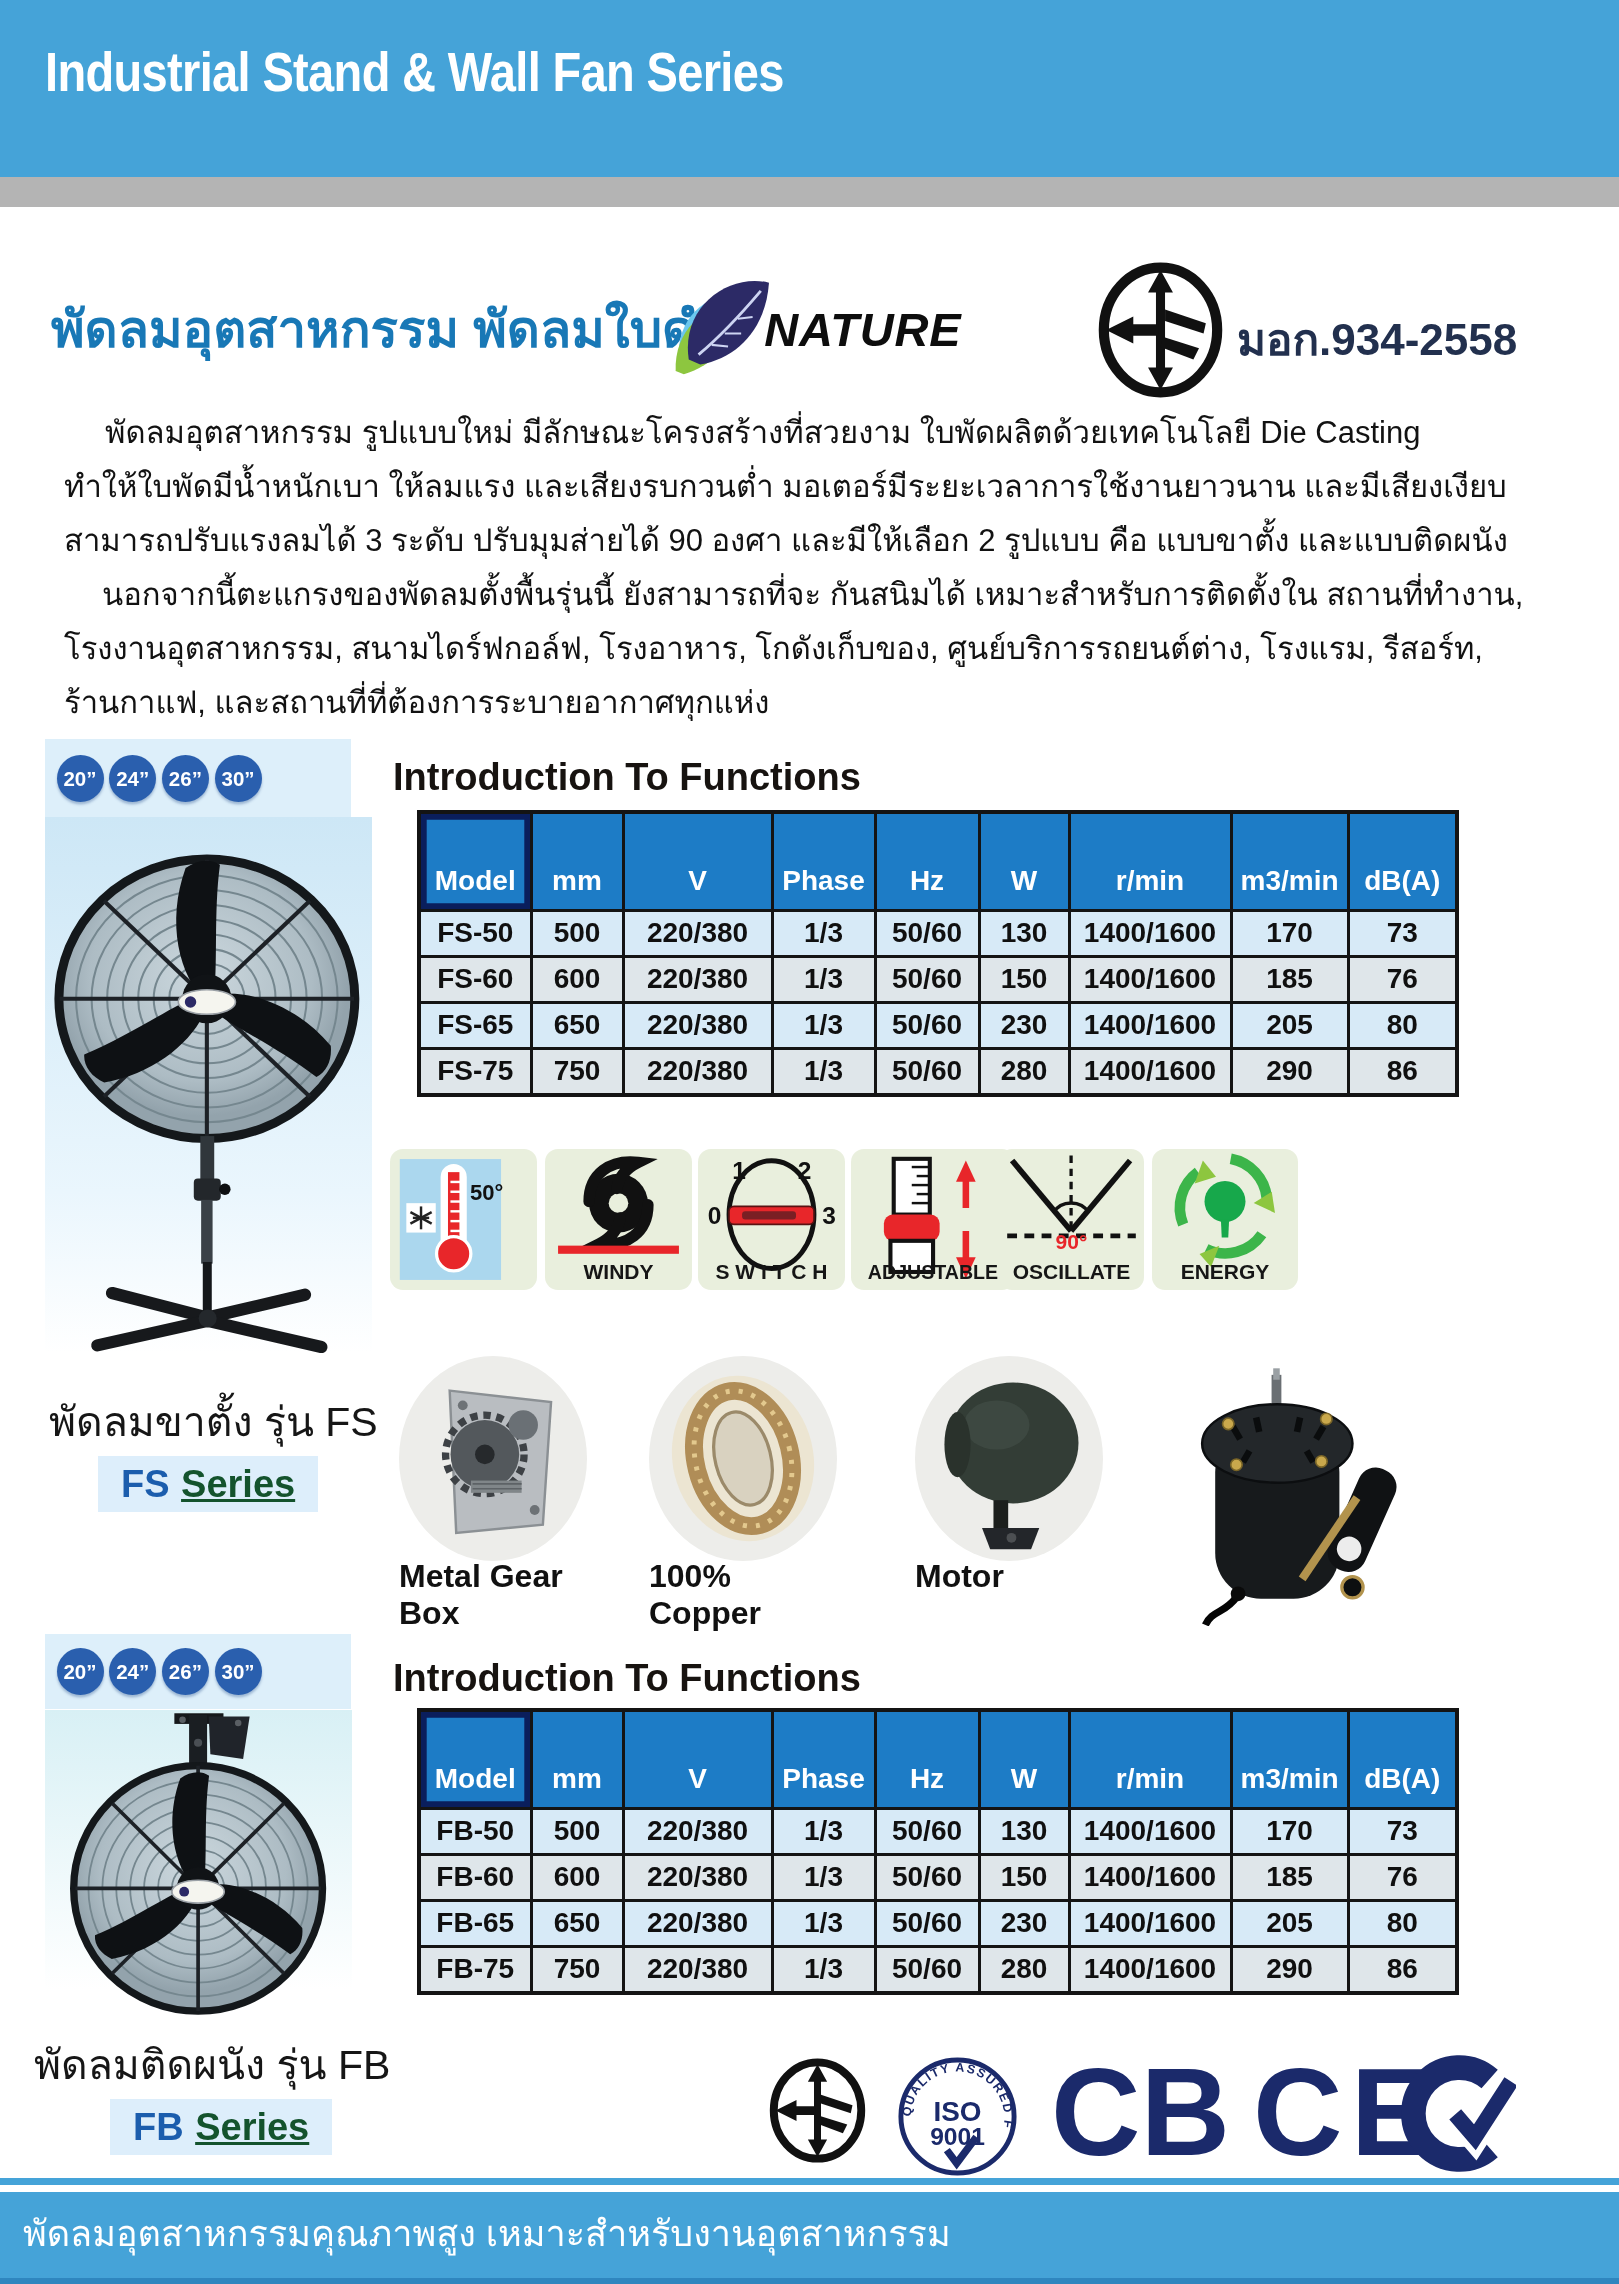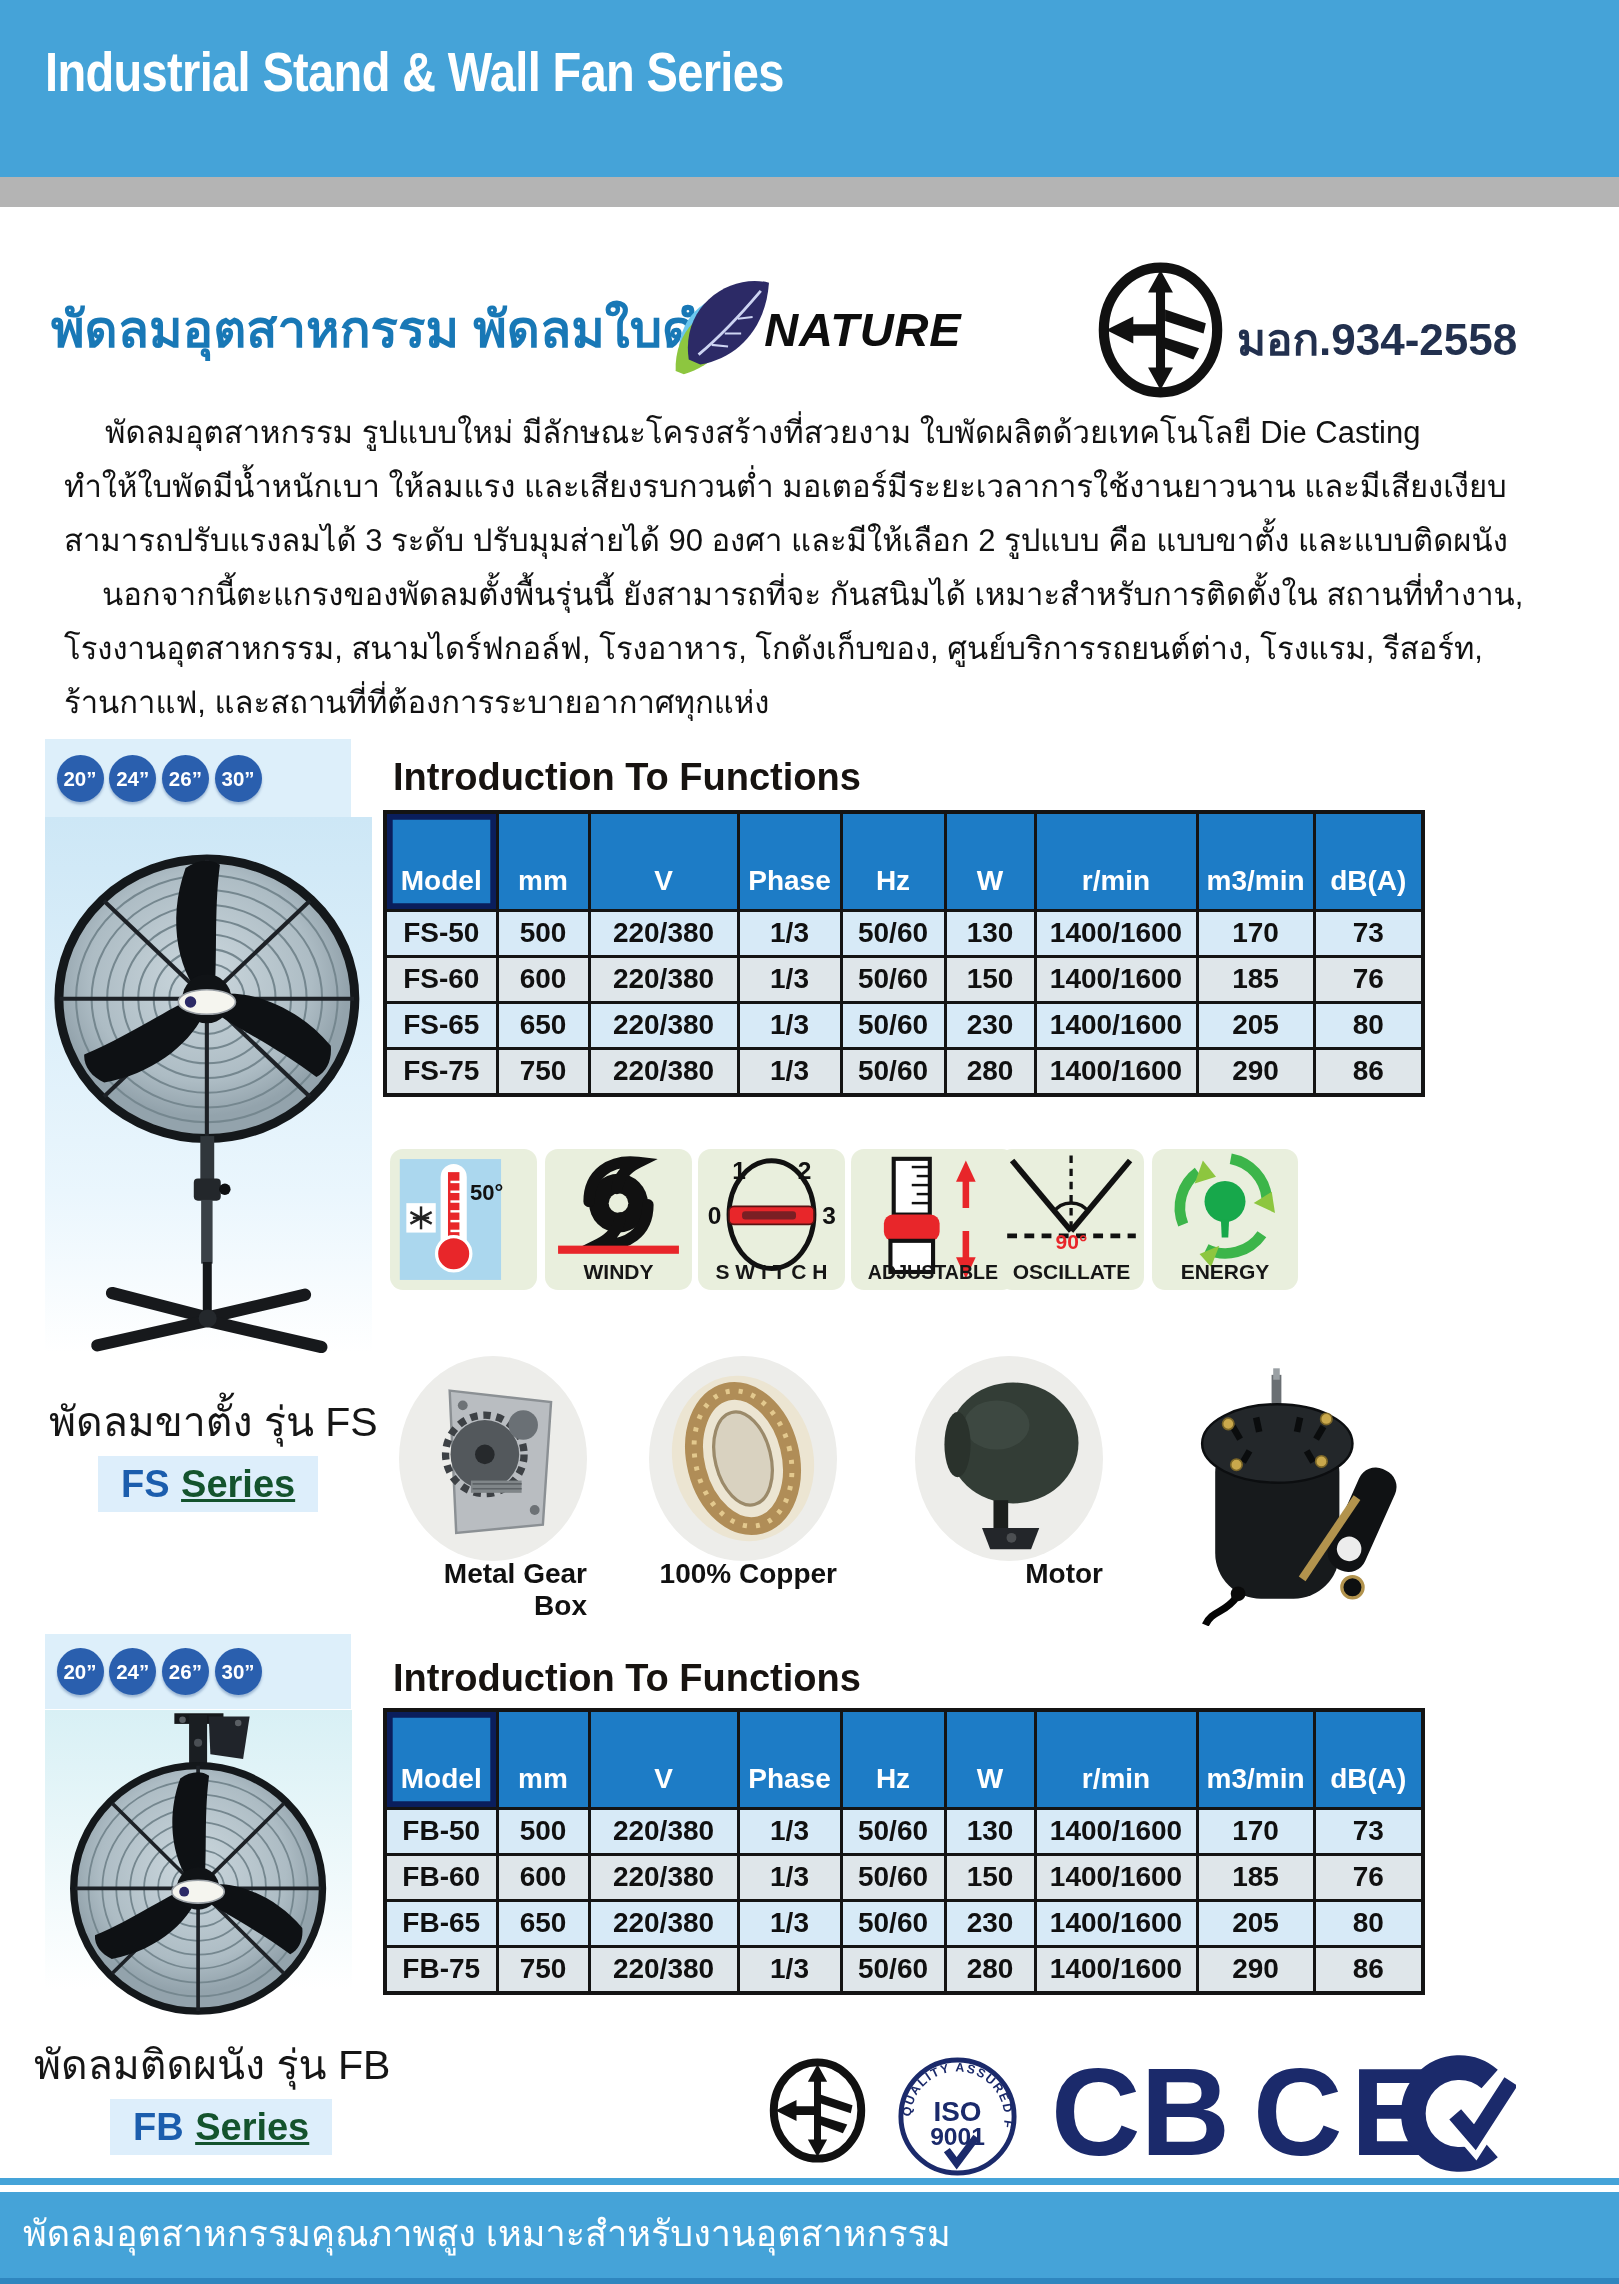--- a/index.html
+++ b/index.html
@@ -26,40 +26,40 @@
   .badge{width:47px;height:47px;border-radius:50%;background:#2a5fae;color:#fff;display:flex;align-items:center;
          justify-content:center;font-size:20.5px;font-weight:bold;box-shadow:0 2.5px 2.5px rgba(40,80,140,.35);}
   
   .fanbox{position:absolute;background:linear-gradient(180deg,#cde7f6 0%,#eaf6fd 70%,#ffffff 100%);}
   .fanbox.a{left:45px;top:817px;width:327px;height:536px;}
   .fanbox.b{left:45px;top:1710px;width:307px;height:311px;background:linear-gradient(180deg,#d8f0f5 0%,#ffffff 90%);}
   
   .sec-title{position:absolute;left:393px;font-size:38px;font-weight:800;color:#171310;letter-spacing:0px;white-space:nowrap;}
   .sec-title.a{top:756px;} .sec-title.b{top:1657px;}
   
-  .spec{position:absolute;left:383px;border-collapse:collapse;table-layout:fixed;width:1037px;border:4.1px solid #141414;padding-left:24px;}
+  .spec{position:absolute;left:417px;border-collapse:collapse;table-layout:fixed;width:1037px;border:4.1px solid #141414;padding-left:24px;}
   .spec.a{top:810px;} .spec.b{top:1708px;}
   .spec th,.spec td{border:3.3px solid #141414;text-align:center;padding:0;overflow:hidden;}
   .spec thead th{height:83px;background:#1d7cc6;color:#fff;font-size:28px;font-weight:bold;vertical-align:bottom;padding-bottom:11.5px;}
   .spec tbody td{height:43px;font-size:28px;font-weight:bold;color:#101010;}
   .spec tbody tr:nth-child(odd) td{background:#d7eaf7;}
   .spec tbody tr:nth-child(even) td{background:#dfe6ea;}
   .spec th.model{position:relative;box-shadow:inset 0 0 0 5.7px #0a1e5c;}
   .spec th.model::after{content:"";position:absolute;left:-4.1px;right:-4.1px;top:-13px;height:13px;background:#0a1e5c;}
   
   .features{position:absolute;left:390px;top:1149px;width:910px;height:141px;}
   .feat{position:absolute;top:0;height:141px;background:#e9efdd;border-radius:13px;}
   .feat-label{position:absolute;left:0;right:0;bottom:6.5px;text-align:center;font-size:21px;font-weight:800;color:#161616;}
   .feat-label.small{font-size:19.6px;}
   .angle-badge{position:absolute;left:0;right:0;bottom:36px;text-align:center;font-size:21px;font-weight:800;color:#e8262a;}
   
   .oval{position:absolute;width:188px;height:205px;border-radius:50%;
         background:radial-gradient(circle at 45% 38%,#fafaf8 0%,#ececе8 60%,#e2e2dc 100%);
         background-color:#ededea;overflow:hidden;}
-  .caption{position:absolute;top:1558px;width:188px;text-align:right;font-size:28px;font-weight:800;color:#111;}
+  .caption{position:absolute;top:1558px;width:188px;text-align:left;font-size:32px;font-weight:800;color:#111;}
   .motor-photo{position:absolute;left:1158px;top:1368px;width:335px;height:258px;}
   
   .series-thai{position:absolute;font-size:41px;color:#161616;white-space:nowrap;}
   .series-box{position:absolute;background:#ddeefb;padding:6.5px 23px;font-size:38px;font-weight:bold;white-space:nowrap;}
   .series-box .pre{color:#1b5dad;} .series-box .word{color:#14532d;margin-left:11.5px;text-decoration:underline;}
   
   .cert-text{position:absolute;font-size:124px;font-weight:800;color:#1b2a6b;line-height:115px;}
   
   .footer-line{position:absolute;left:0;top:2178px;width:1620px;height:7.4px;background:#45a3d8;}
   .footer{position:absolute;left:0;top:2192px;width:1620px;height:92px;background:#45a3d8;}

